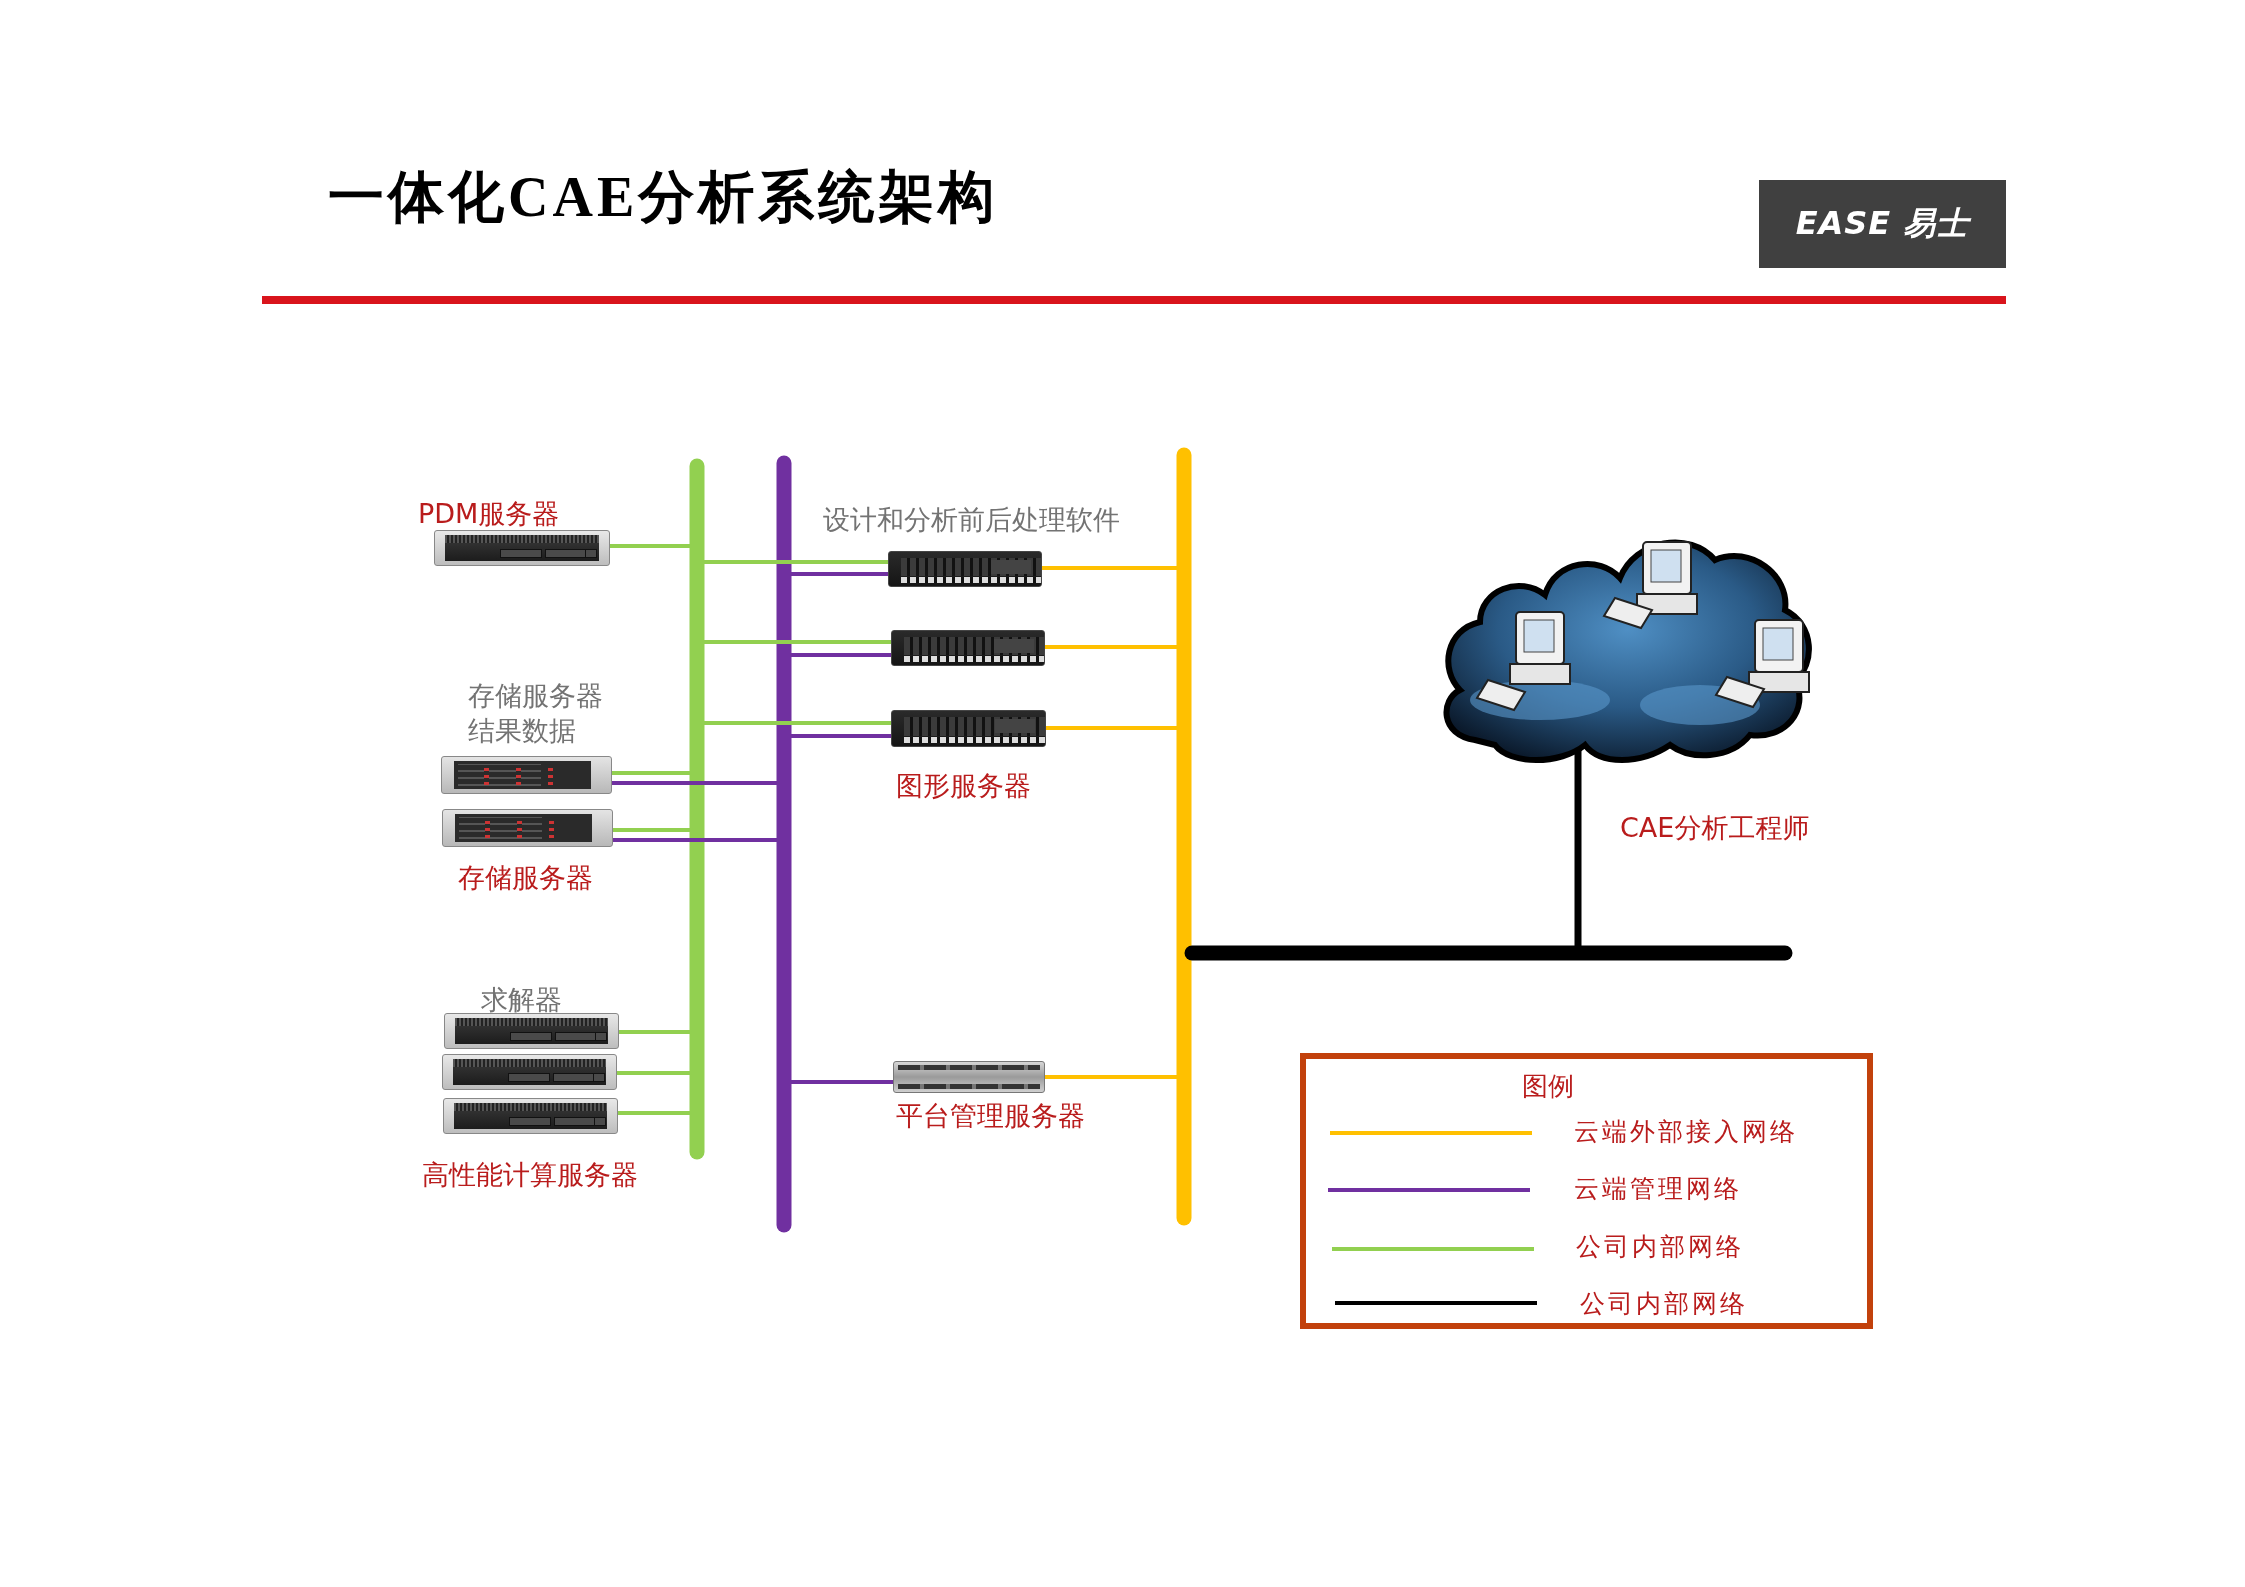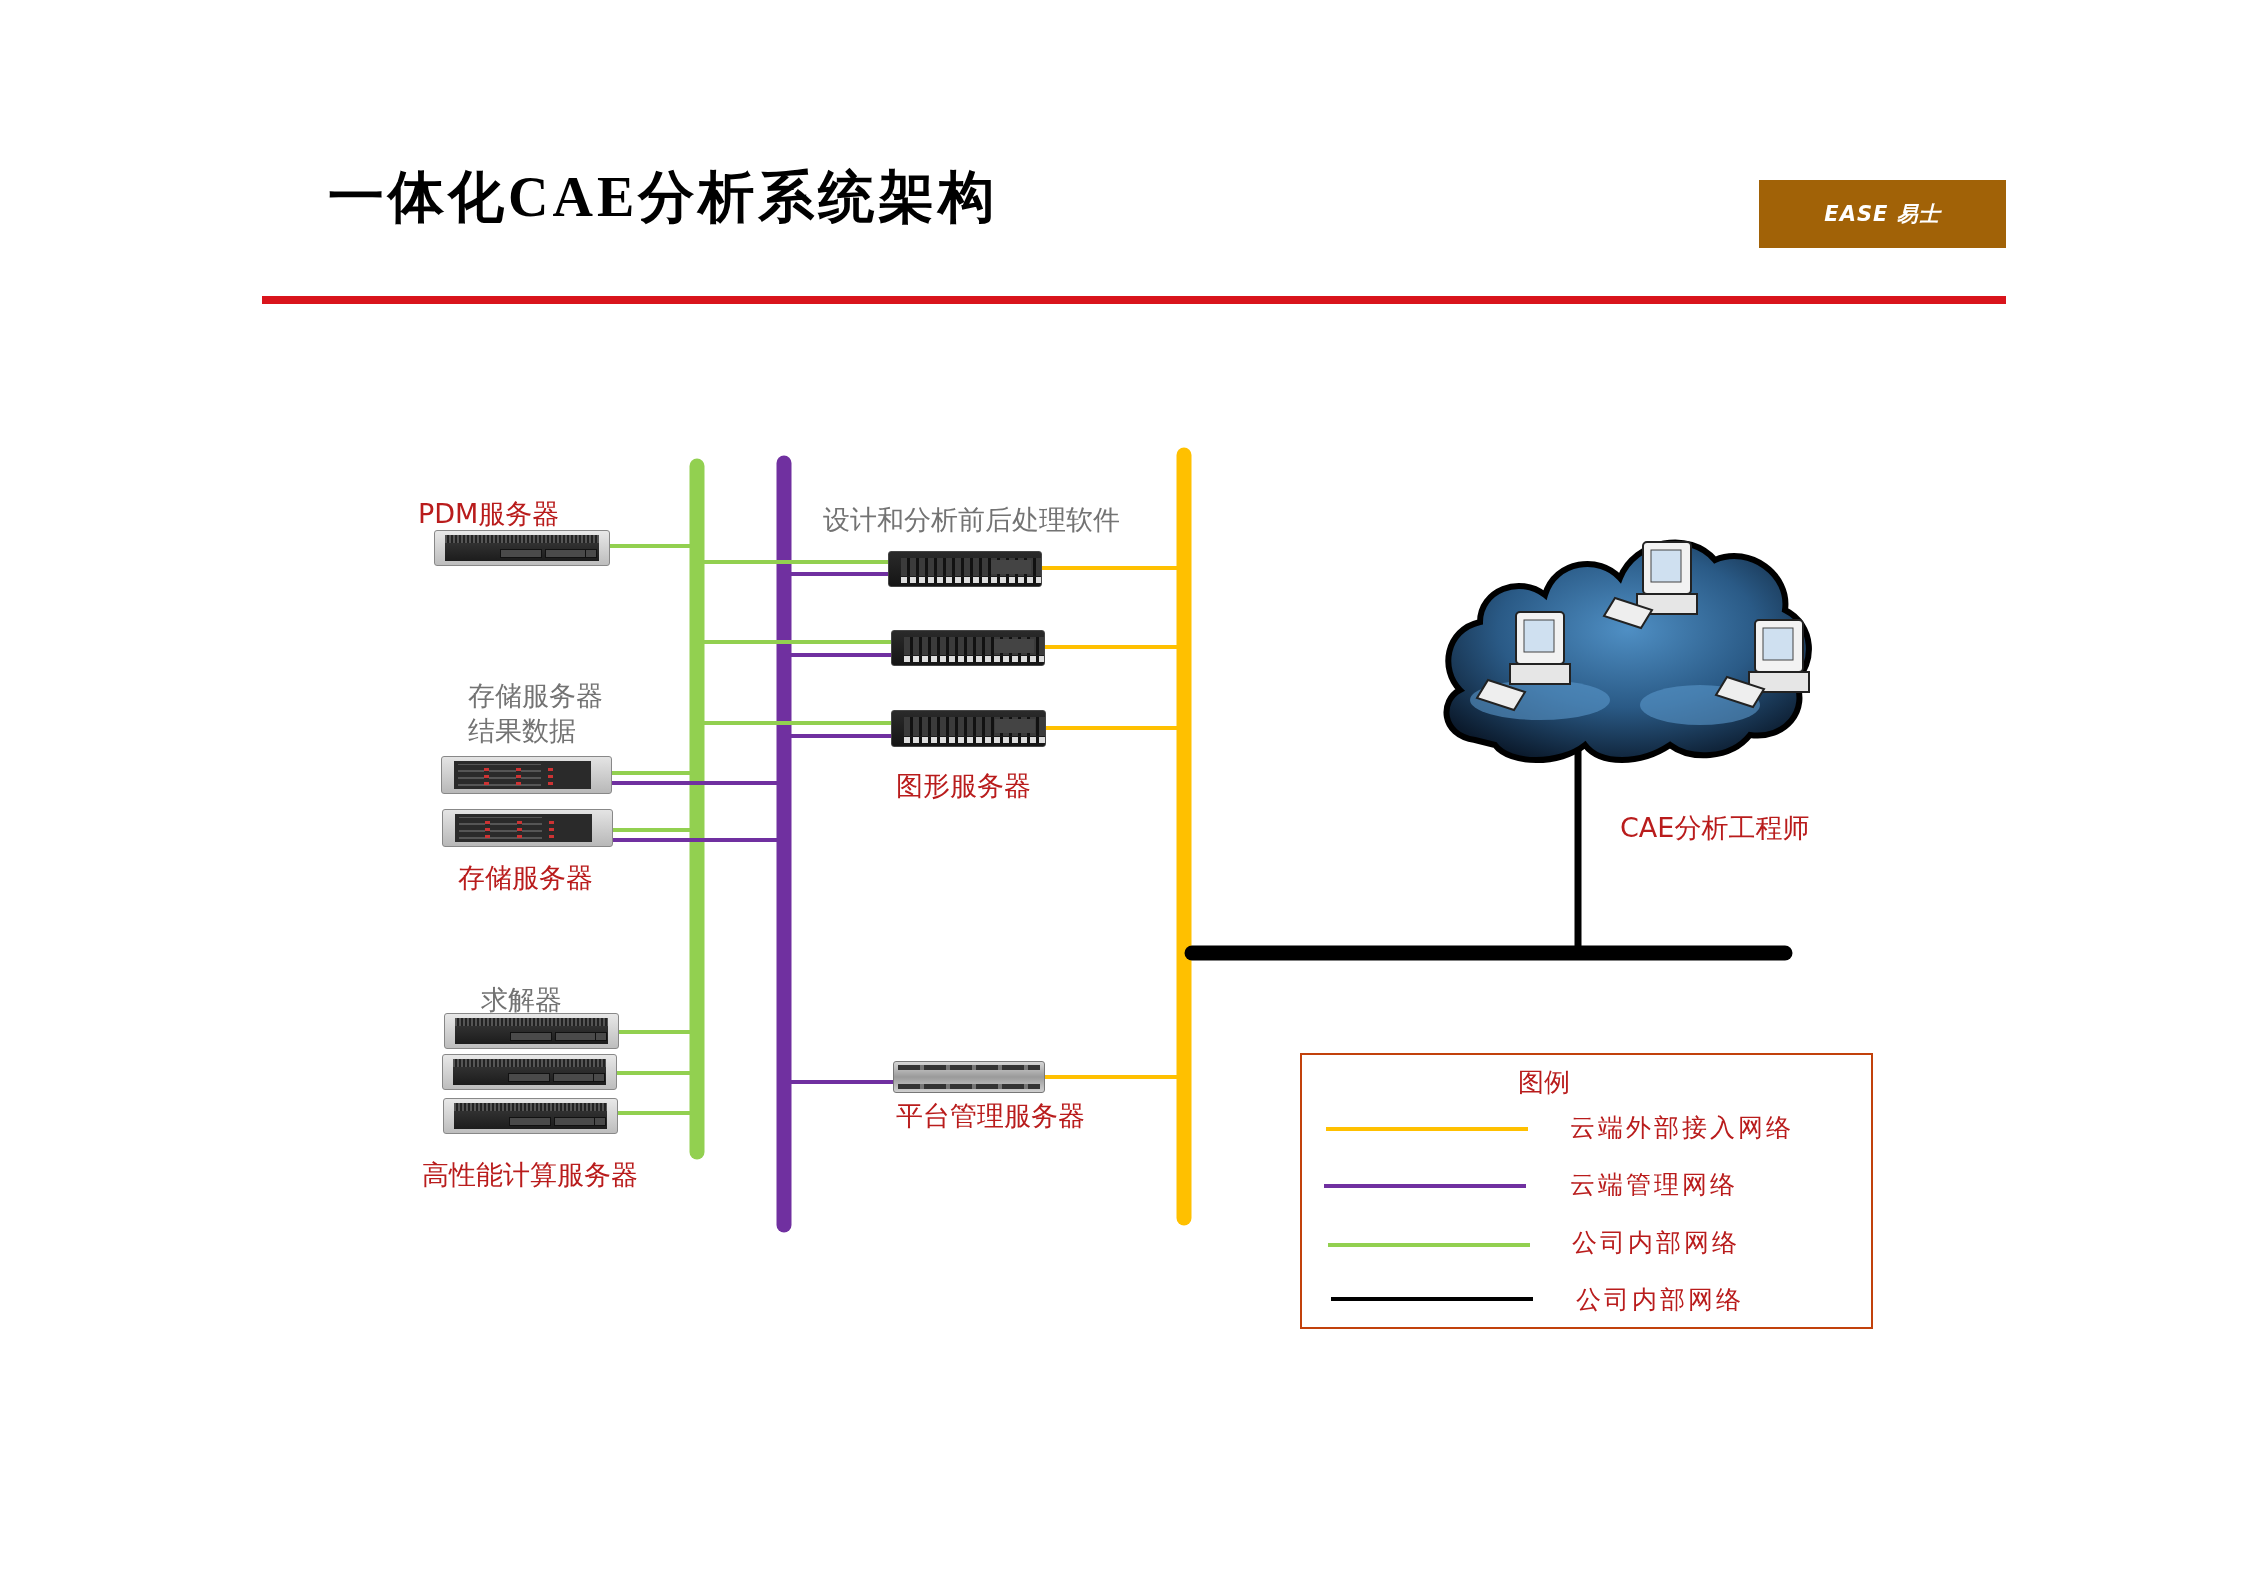--- a/index.html
+++ b/index.html
@@ -1,39 +1,39 @@
 <!DOCTYPE html>
 <html><head>
 <meta charset="utf-8">
 <style>
   html, body { margin:0; padding:0; background:#ffffff; }
   body { width:2245px; height:1587px; position:relative; overflow:hidden; font-family:"DejaVu Sans","Liberation Sans",sans-serif; }
   .abs { position:absolute; }
   .title { left:328px; top:160px; font-size:56px; font-weight:bold; font-family:Liberation Serif, serif; color:#000; letter-spacing:4px; white-space:nowrap; }
-  .logo { left:1759px; top:180px; width:247px; height:68px; background:#a16207; display:flex; align-items:center; justify-content:center; color:#fff; font-weight:bold; font-style:italic; font-size:21px; letter-spacing:1px; }
+  .logo { left:1759px; top:180px; width:247px; height:88px; background:#404040; display:flex; align-items:center; justify-content:center; color:#fff; font-weight:bold; font-style:italic; font-size:32px; letter-spacing:1px; }
   .rule { left:262px; top:296px; width:1744px; height:8px; background:#d9141c; }
   .lbl { font-size:27px; color:#b91c1c; white-space:nowrap; font-family:"DejaVu Sans","Liberation Sans",sans-serif; }
   .lbl.red { color:#737373; }
   .lbl.serif { font-family:"DejaVu Serif","Liberation Serif",serif; }
   .server { position:absolute; border-radius:3px; overflow:hidden; }
   .hp1u { background:linear-gradient(#e8e8e8,#bdbdbd); border:1px solid #888; }
   .hp1u .face { position:absolute; left:10px; right:10px; top:4px; bottom:4px; background:linear-gradient(#3a3a3a,#1c1c1c); }
   .hp1u .bay { position:absolute; top:14px; bottom:3px; width:40px; background:#4a4a4a; border:1px solid #111; }
   .hp1u .grill { position:absolute; left:0; right:0; top:0; height:8px; background:repeating-linear-gradient(90deg,#555 0 2px,#222 2px 4px); }
   .hp2u { background:linear-gradient(#e4e4e4,#b8b8b8); border:1px solid #888; }
   .hp2u .face { position:absolute; left:12px; right:20px; top:4px; bottom:4px; background:#2a2a2a; }
   .hp2u .drives { position:absolute; left:4px; right:50px; top:3px; bottom:3px; background:repeating-linear-gradient(0deg,#555 0 2px,#2a2a2a 2px 7px); }
   .hp2u .led { position:absolute; width:5px; top:4px; bottom:4px; background:repeating-linear-gradient(0deg,#c33 0 3px,#2a2a2a 3px 7px); }
   .ibm { background:linear-gradient(#2a2a2a,#151515); border:1px solid #444; }
   .ibm .slots { position:absolute; left:12px; width:145px; top:6px; bottom:10px; background:repeating-linear-gradient(90deg,#3b3b3b 0 6px,#111 6px 9px); }
   .ibm .drvled { position:absolute; left:12px; width:145px; bottom:3px; height:6px; background:repeating-linear-gradient(90deg,#ddd 0 6px,#111 6px 9px); }
   .ibm .panel { position:absolute; right:10px; width:40px; top:8px; height:14px; background:#444; }
   .dell { background:linear-gradient(#d6d6d6,#9a9a9a 50%,#cfcfcf); border:1px solid #777; }
   .dell .strip { position:absolute; left:4px; right:4px; height:5px; background:repeating-linear-gradient(90deg,#333 0 22px,#777 22px 26px); }
-  .legend-box { left:1300px; top:1053px; width:573px; height:276px; border:2px solid #c2410c; box-sizing:border-box; background:#fff; }
+  .legend-box { left:1300px; top:1053px; width:573px; height:276px; border:6px solid #c2410c; box-sizing:border-box; background:#fff; }
 </style>
 </head>
 <body>
 
 <div class="abs title">一体化CAE分析系统架构</div>
 <div class="abs logo">EASE 易士</div>
 <div class="abs rule"></div>
 
 <svg class="abs" style="left:0;top:0" width="2245" height="1587">
 

